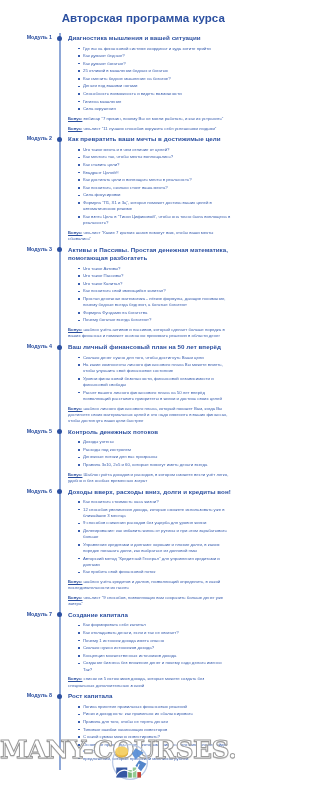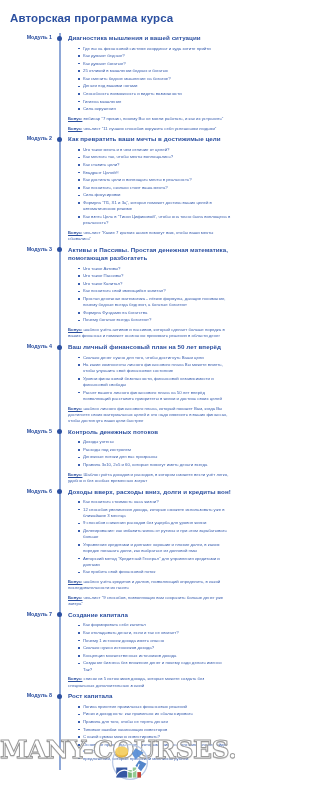--- a/index.html
+++ b/index.html
@@ -10,21 +10,21 @@
     color:#2c4f9e;
     position:relative;
     overflow:hidden;
   }
   #page {
     width:235px; height:800px;
     position:relative;
     padding-top:8px;
   }
   .page-title {
-    text-align:left;
+    text-align:right;
     font-size:11.5px;
     font-weight:bold;
     color:#2c50a0;
     letter-spacing:.1px;
     padding:4px 10px 10px 10px;
   }
   .timeline {
     position:absolute;
     left:59px;
     top:33px;

